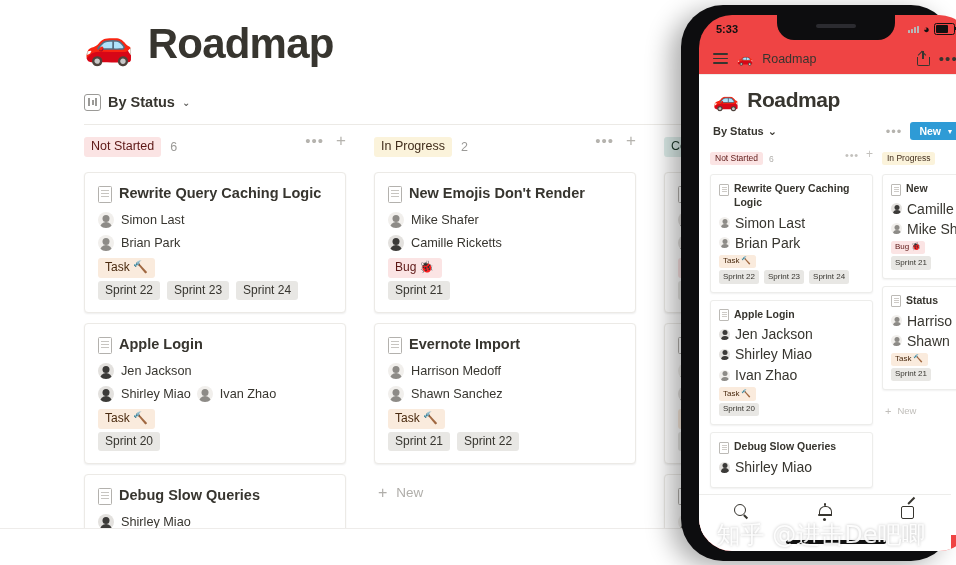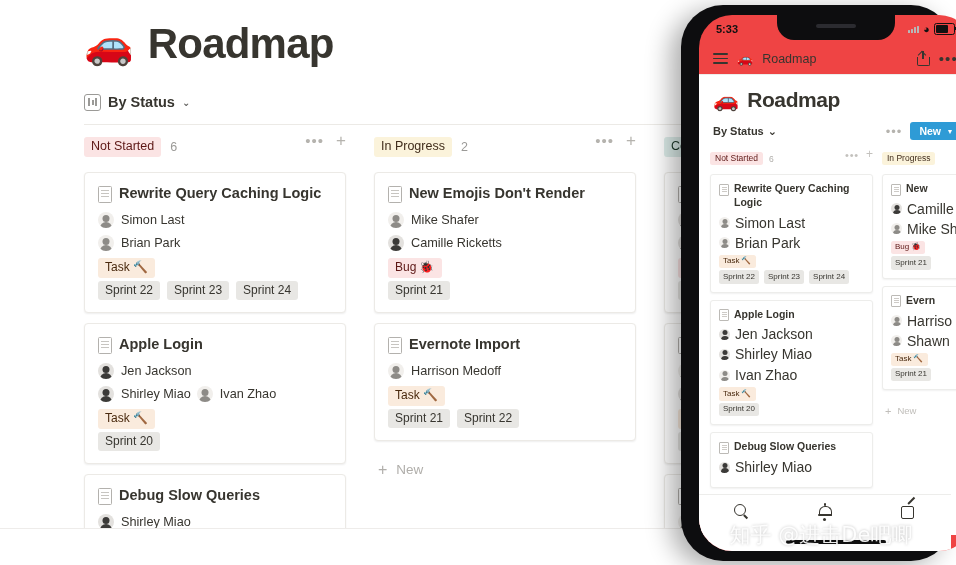--- a/index.html
+++ b/index.html
@@ -152,21 +152,21 @@
   .ti-search::after{content:"";position:absolute;left:11px;top:11px;width:5px;height:1.5px;background:#37352f;transform:rotate(45deg);transform-origin:left center;}
   .ti-bell{width:15px;height:16px;}
   .ti-bell::before{content:"";position:absolute;left:2px;top:2.5px;width:11px;height:9px;border:1.5px solid #37352f;border-radius:6px 6px 1px 1px;border-bottom:none;}
   .ti-bell::after{content:"";position:absolute;left:0.5px;top:11px;width:14px;height:1.5px;background:#37352f;border-radius:1px;}
   .bell-clap{position:absolute;left:6px;bottom:-1.5px;width:3px;height:3px;border-radius:50%;background:#37352f;}
   .bell-top{position:absolute;left:6.5px;top:0;width:2px;height:2.5px;background:#37352f;border-radius:1px;}
   .ti-edit::before{content:"";position:absolute;left:0.5px;top:3px;width:11px;height:11px;border:1.5px solid #37352f;border-radius:2px;}
   .ti-edit::after{content:"";position:absolute;left:7.5px;top:-0.5px;width:9px;height:1.6px;background:#37352f;transform:rotate(-45deg);transform-origin:left center;}
   .home-ind{position:absolute;left:50%;bottom:7px;transform:translateX(-50%);width:100px;height:4px;border-radius:3px;background:#111;}
 
-  .watermark{position:absolute;left:690px;top:518px;width:262px;height:34px;display:flex;align-items:center;justify-content:center;gap:6px;font-size:21px;color:rgba(255,255,255,0.92);text-shadow:0 0 3px rgba(0,0,0,0.25);font-family:"DejaVu Sans",sans-serif;z-index:40;pointer-events:none;}
+  .watermark{position:absolute;left:690px;top:518px;width:262px;height:34px;display:flex;align-items:center;justify-content:center;gap:6px;font-size:24px;color:rgba(255,255,255,0.92);text-shadow:0 0 3px rgba(0,0,0,0.25);font-family:"DejaVu Sans",sans-serif;z-index:40;pointer-events:none;}
 </style>
 </head>
 <body>
 
 <div id="desktop">
 
   <div class="page-title-row">
     <span class="page-emoji">🚗</span>
     <span class="page-title">Roadmap</span>
   </div>
@@ -315,20 +315,26 @@
 
         <div class="card">
           <div class="card-title">
             <span class="doc-ico"></span>
             <span>Evernote Import</span>
           </div>
           <div class="person-row">
             <span class="person">
               <span class="avatar lt"></span>
               <span class="person-name">Harrison Medoff</span>
+            </span>
+          </div>
+          <div class="person-row">
+            <span class="person">
+              <span class="avatar lt"></span>
+              <span class="person-name">Shawn Sanchez</span>
             </span>
           </div>
           <div class="tag-row">
             <span class="tag" style="background:#faebdd;color:#49290e">Task 🔨</span>
           </div>
           <div class="tag-row">
             <span class="tag" style="background:#e8e7e4;color:#37352f">Sprint 21</span>
             <span class="tag" style="background:#e8e7e4;color:#37352f">Sprint 22</span>
           </div>
         </div>
@@ -593,21 +599,21 @@
                 <span class="p-tg" style="background:#fbe4e4;color:#5d1715">Bug 🐞</span>
               </div>
               <div class="p-trow">
                 <span class="p-tg" style="background:#e8e7e4;color:#37352f">Sprint 21</span>
               </div>
             </div>
 
             <div class="p-card">
               <div class="p-ct">
                 <span class="p-doc"></span>
-                <span>Evern</span>
+                <span>Status</span>
               </div>
               <div class="p-prow">
                 <span class="p-person">
                   <span class="p-av lt"></span>
                   <span class="p-pn">Harriso</span>
                 </span>
               </div>
               <div class="p-prow">
                 <span class="p-person">
                   <span class="p-av lt"></span>

